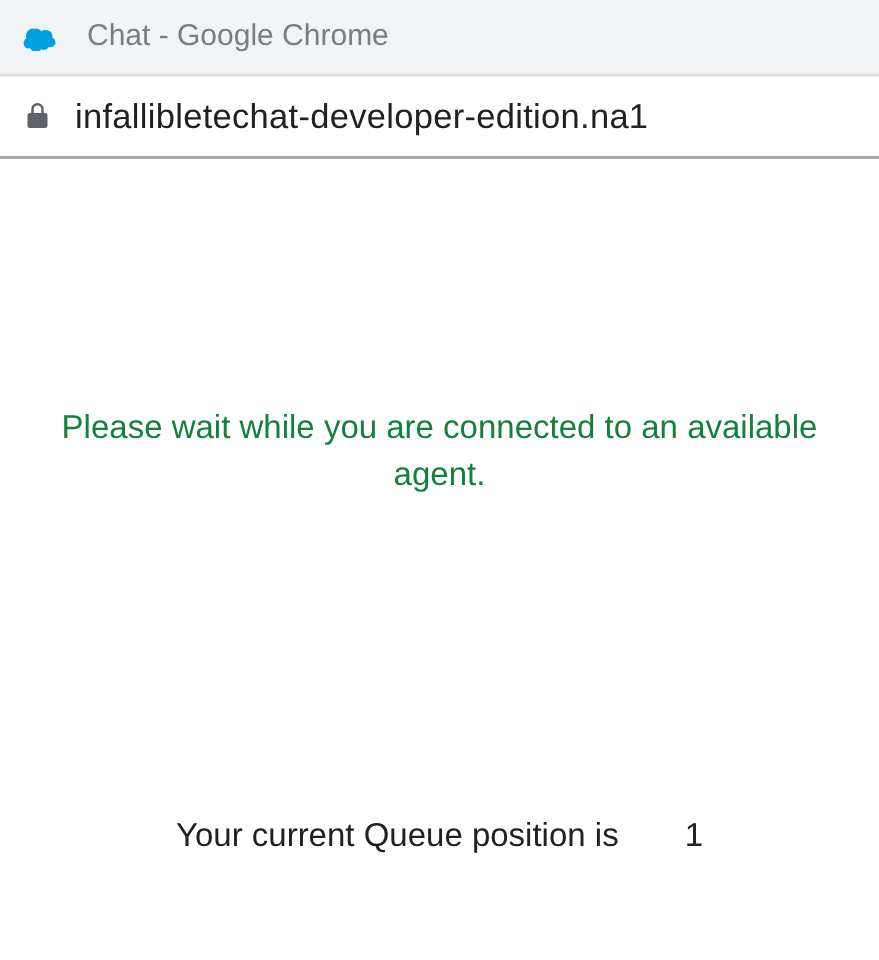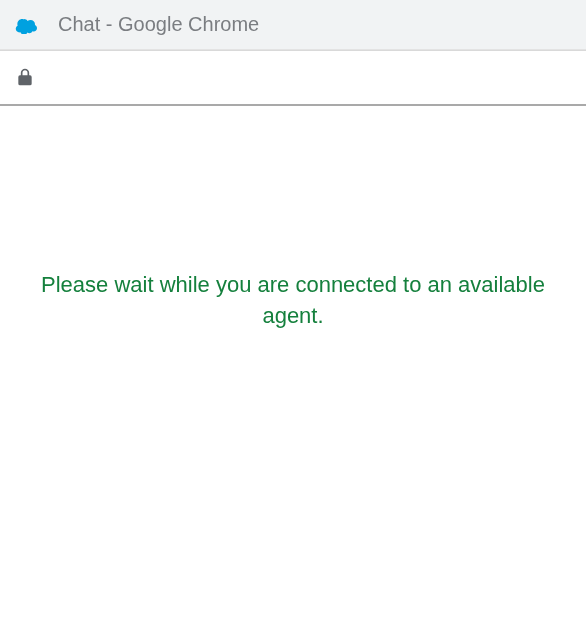--- a/index.html
+++ b/index.html
@@ -100,17 +100,22 @@
   </span>
   <span class="title">Chat - Google Chrome</span>
 </div>
 
 <div class="addressbar">
   <span class="lock">
     <svg viewBox="0 0 24 24" width="20" height="20">
       <path fill="#5f6368" d="M12 2a5 5 0 0 0-5 5v3H6a2 2 0 0 0-2 2v8a2 2 0 0 0 2 2h12a2 2 0 0 0 2-2v-8a2 2 0 0 0-2-2h-1V7a5 5 0 0 0-5-5zm-3 5a3 3 0 1 1 6 0v3H9V7z"></path>
     </svg>
   </span>
+  <span class="url">infallibletechat-developer-edition.na1</span>
 </div>
 
 <div class="content">
   <div class="wait-msg">Please wait while you are connected to an available agent.</div>
+  <div class="queue-row">
+    <span>Your current Queue position is</span>
+    <span>1</span>
+  </div>
 </div>
 
 </body></html>

